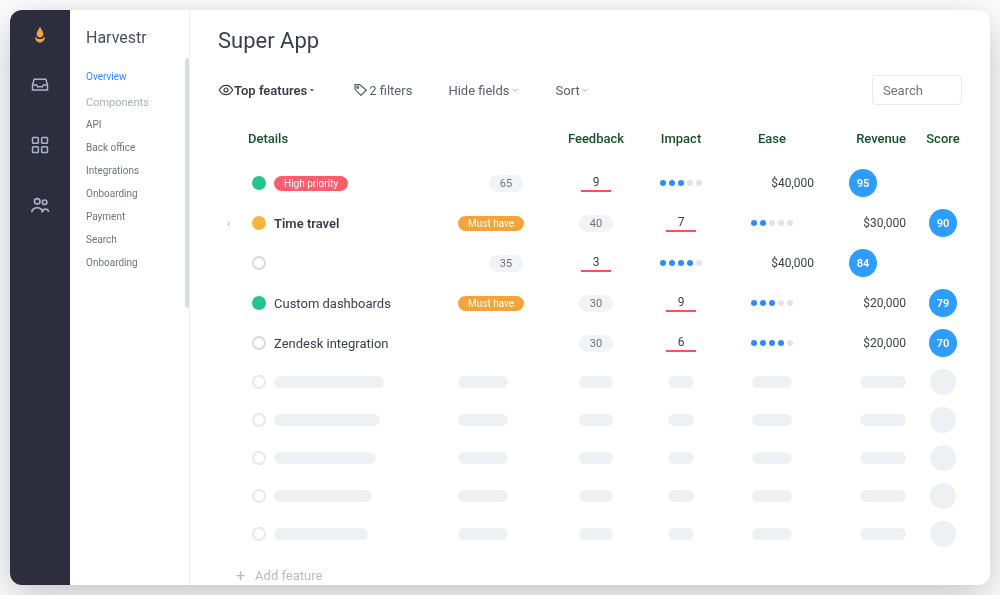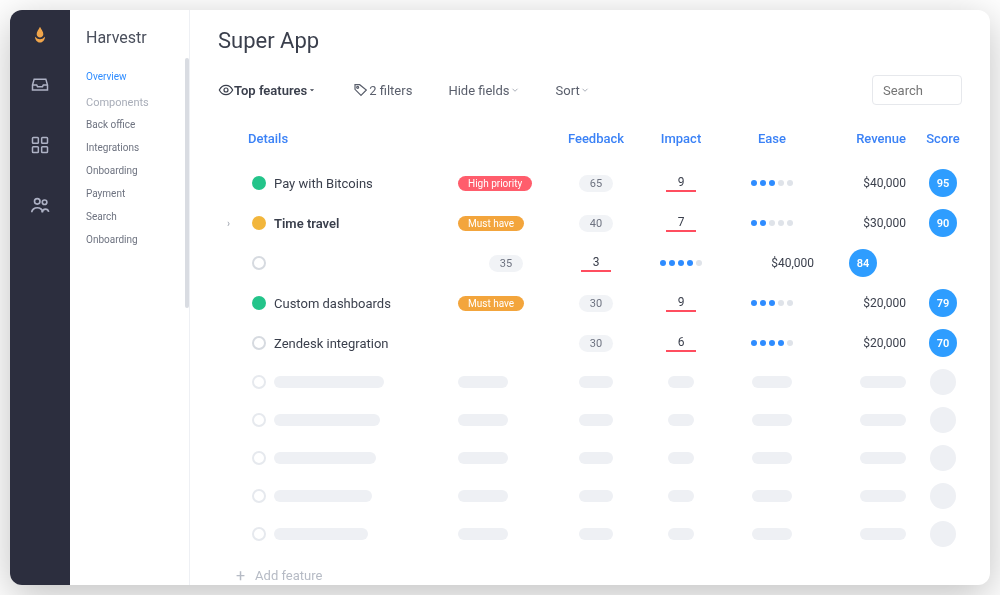--- a/index.html
+++ b/index.html
@@ -22,21 +22,21 @@
 .main { flex: 1; padding: 18px 28px 0 28px; overflow: hidden; display: flex; flex-direction: column; }
 .page-title { font-size: 22px; color: #3a3f4c; font-weight: 400; margin-bottom: 22px; }
 .toolbar { display: flex; align-items: center; gap: 36px; font-size: 13px; color: #5a5f6c; margin-bottom: 14px; }
 .toolbar .tb-item { display: flex; align-items: center; gap: 0; cursor: pointer; }
 .toolbar .strong { font-weight: 600; color: #3a3f4c; }
 .search-box { margin-left: auto; }
 .search-box input { width: 90px; height: 30px; border: 1px solid #e6e8ec; border-radius: 4px; padding: 0 10px; font-size: 13px; color: #9aa0ab; }
 
 
 .grid-row { display: grid; grid-template-columns: 28px 16px 178px 96px 72px 86px 84px 86px 62px; align-items: center; column-gap: 6px; padding: 6px 0; font-size: 13px; min-height: 38px; }
-.thead { color: #3b82f6; font-weight: 500; border-bottom: none; margin-bottom: 6px; }
+.thead { color: #14532d; font-weight: 500; border-bottom: none; margin-bottom: 6px; }
 .thead .details { grid-column: 1 / span 3; padding-left: 30px; }
 .grid-row > div { display: flex; align-items: center; }
 .center { justify-content: center; }
 .right { justify-content: flex-end; }
 
 
 .status-dot { width: 14px; height: 14px; border-radius: 50%; border: 2px solid #d6dae0; }
 .status-green { background: #24c48a; border-color: #24c48a; }
 .status-yellow { background: #f2b63c; border-color: #f2b63c; }
 
@@ -110,20 +110,21 @@
           <path d="M14 20c.5-2 2-3.5 4-3.5s3 1 3.5 3"></path>
         </svg>
     </div>
   </div>
 
   <div class="sidebar">
     <div class="brand">Harvestr</div>
     <div class="nav-item active">Overview</div>
     <div class="nav-section">Components</div>
     <div id="nav-items">
+        <div class="nav-item">API</div>
         <div class="nav-item">Back office</div>
         <div class="nav-item">Integrations</div>
         <div class="nav-item">Onboarding</div>
         <div class="nav-item">Payment</div>
         <div class="nav-item">Search</div>
         <div class="nav-item">Onboarding</div>
       </div>
     <div class="sidebar-scroll"></div>
   </div>
 
@@ -174,21 +175,20 @@
       <div class="right">Revenue</div>
       <div class="center">Score</div>
     </div>
 
     <div class="rows-area" id="rows-area">
         <div class="grid-row">
           <div class="expander" style="justify-content: flex-end;"></div>
           <div>
             <div class="status-dot status-green"></div>
           </div>
-          <div class="details-text">Pay with Bitcoins</div>
           <div>
             <span class="tag tag-red">High priority</span>
           </div>
           <div class="center">
             <span class="pill">65</span>
           </div>
           <div class="center">
             <div class="impact-wrap">
               <div class="impact-val">9</div>
               <div class="impact-line"></div>

